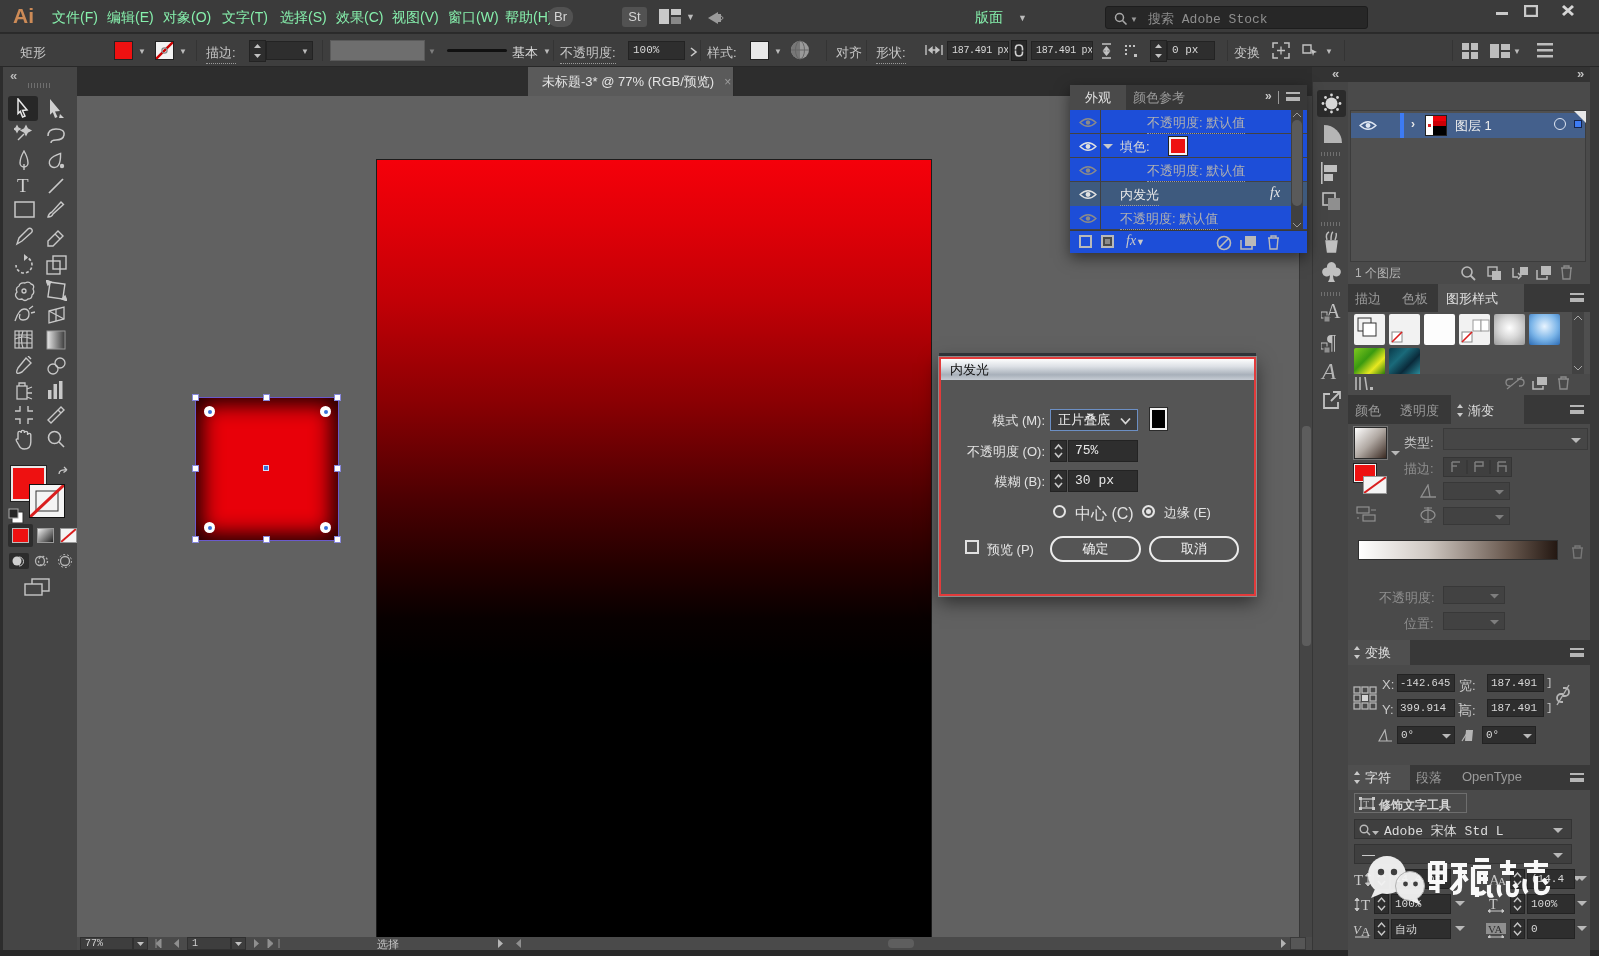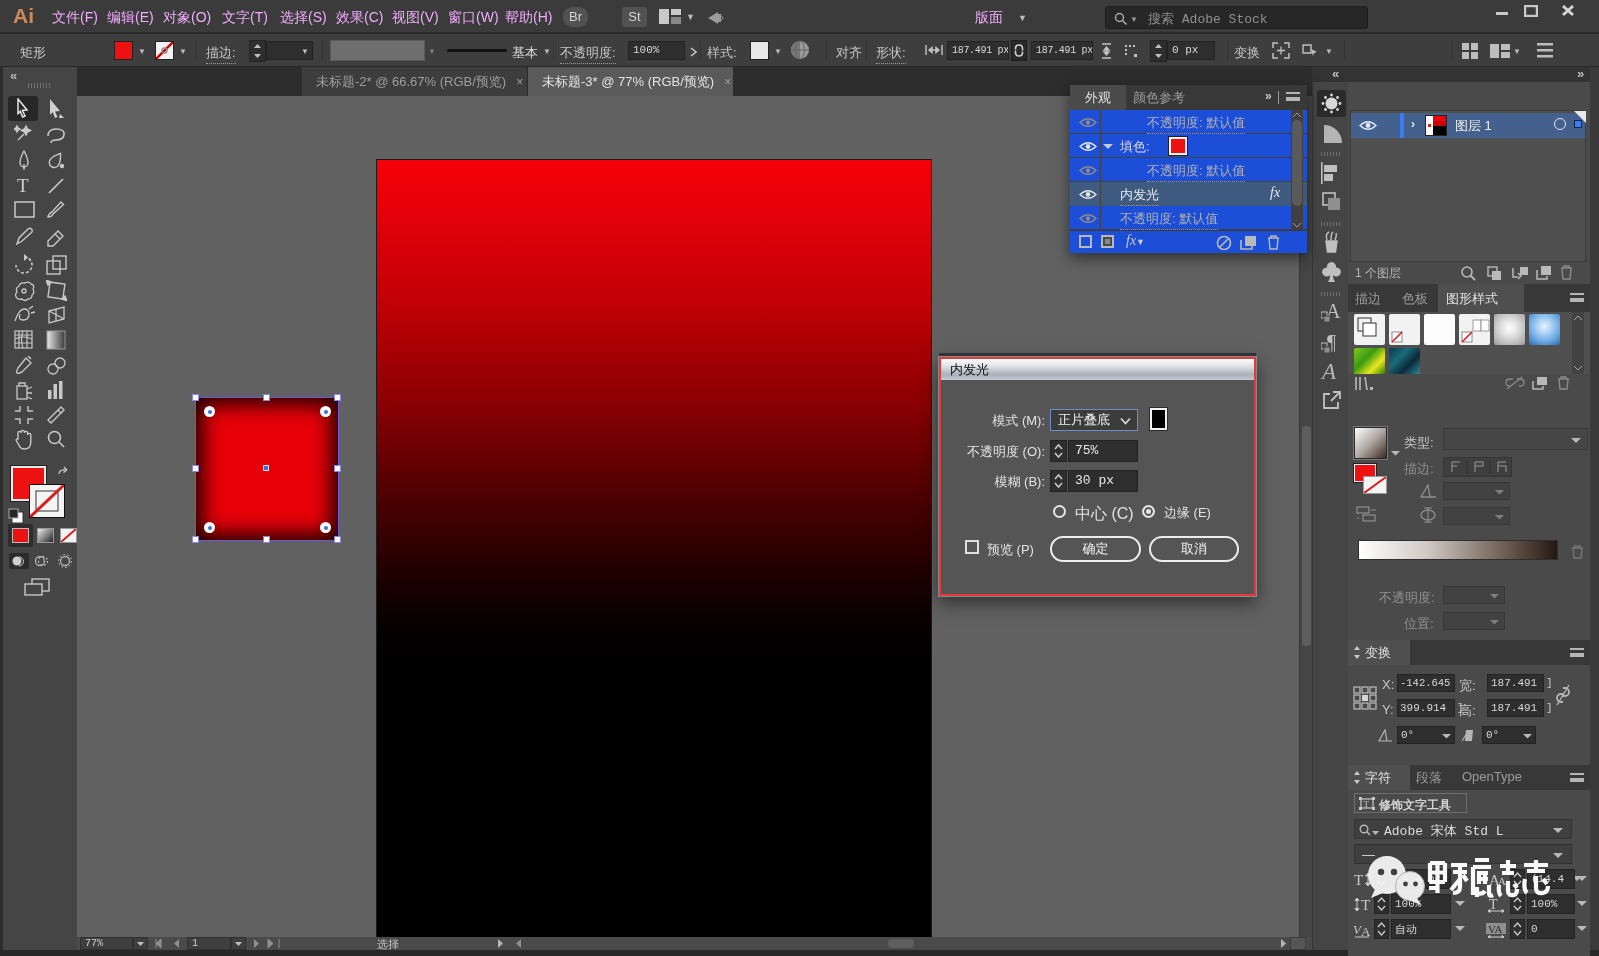--- a/index.html
+++ b/index.html
@@ -10,21 +10,21 @@
   .dot-u { border-bottom:1px dotted #9a9a9a; padding-bottom:1px; }
   .inp { background:#2e2e2e; border:1px solid #232323; color:#d8d8d8; white-space:nowrap; overflow:hidden;
          font-family:"Liberation Mono",monospace; font-size:11px; line-height:16px; }
   svg { display:block; }
 
   
   #menubar { position:absolute; left:0; top:0; width:1599px; height:33px;
     background:#3b3b3b; border-bottom:1px solid #2a2a2a; }
   #menubar .ai { position:absolute; left:13px; top:4px; font-size:21px; font-weight:bold;
     color:#cd8b57; }
-  .mitem { position:absolute; top:9px; font-size:14px; color:#f0abfc; }
+  .mitem { position:absolute; top:9px; font-size:14px; color:#86efac; }
 
   
   #ctrlbar { position:absolute; left:0; top:34px; width:1599px; height:33px;
     background:#3e3e3e; border-bottom:1px solid #282828; }
   .clabel { position:absolute; top:10px; font-size:13px; color:#c6c6c6; }
   .cinput { position:absolute; top:7px; height:19px; background:#2e2e2e;
     border:1px solid #232323; color:#d8d8d8; font-family:"Liberation Mono",monospace; white-space:nowrap; overflow:hidden;
     font-size:11px; line-height:17px; padding:0 4px; }
 
   
@@ -96,21 +96,21 @@
     <span class="ai">Ai</span>
     <span class="mitem" style="left:52px;">文件(F)</span>
     <span class="mitem" style="left:107px;">编辑(E)</span>
     <span class="mitem" style="left:163px;">对象(O)</span>
     <span class="mitem" style="left:222px;">文字(T)</span>
     <span class="mitem" style="left:280px;">选择(S)</span>
     <span class="mitem" style="left:336px;">效果(C)</span>
     <span class="mitem" style="left:392px;">视图(V)</span>
     <span class="mitem" style="left:448px;">窗口(W)</span>
     <span class="mitem" style="left:505px;">帮助(H)</span>
-    <span class="abs" style="left:563px;top:7px;width:25px;height:20px;background:#525252;border-radius:9px;color:#d5d5d5;font-size:13px;text-align:center;line-height:20px;">Br</span>
+    <span class="abs" style="left:548px;top:7px;width:25px;height:20px;background:#525252;border-radius:9px;color:#d5d5d5;font-size:13px;text-align:center;line-height:20px;">Br</span>
     <span class="abs" style="left:622px;top:7px;width:25px;height:20px;background:#525252;border-radius:3px;color:#d5d5d5;font-size:13px;text-align:center;line-height:20px;">St</span>
     <span class="abs" style="left:659px;top:9px;width:22px;height:15px;">
       <svg width="22" height="15">
           <rect x="0" y="0" width="10" height="15" fill="#c9c9c9"></rect>
           <rect x="12" y="0" width="10" height="6" fill="#c9c9c9"></rect>
           <rect x="12" y="8" width="10" height="7" fill="#888"></rect>
         </svg>
     </span>
     <span class="abs" style="left:686px;top:12px;color:#bbb;font-size:9px;">▼</span>
     <span class="abs" style="left:706px;top:8px;">
@@ -278,21 +278,20 @@
           <g fill="#bdbdbd">
             <rect x="0" y="0" width="16" height="2.5"></rect>
             <rect x="0" y="6" width="16" height="2.5"></rect>
             <rect x="0" y="12" width="16" height="2.5"></rect>
           </g>
         </svg>
       </span>
   </div>
 
   <div id="tabband">
-    <div class="dtab" style="left:225px;width:226px;">未标题-2* @ 66.67% (RGB/预览)<span class="x" style="margin-left:10px;">×</span></div>
     <div class="dtab active" style="left:451px;width:206px;">未标题-3* @ 77% (RGB/预览)<span class="x" style="margin-left:10px;">×</span></div>
   </div>
 
   <div id="toolbar">
     <div class="edge"></div>
     <div class="abs" style="left:10px;top:1px;color:#b8b8b8;font-size:13px;font-weight:bold;">«</div>
     <div class="abs" style="left:28px;top:16px;width:22px;height:5px;background:repeating-linear-gradient(90deg,#6f6f6f 0 1px,transparent 1px 3px);"></div>
     <div id="toolicons">
       <div class="abs" style="left:8px;top:29px;width:30px;height:25px;background:#272727;border-radius:3px;"></div>
       <svg class="abs" style="left:15px;top:31px;" width="15" height="20">
@@ -728,20 +727,30 @@
         </svg>
       <svg class="abs" style="left:183px;top:2px;" width="17" height="15">
           <rect x="6" y="1" width="10" height="8" fill="#b9b9b9"></rect>
           <path d="M2 5 v8 h10 v-3" fill="none" stroke="#b9b9b9" stroke-width="1.5"></path>
         </svg>
       <svg class="abs" style="left:208px;top:1px;" width="15" height="15">
           <path d="M2 4 h11 M5 4 V2 h5 v2 M3 4 l1 10 h7 l1 -10" fill="none" stroke="#8a8a8a" stroke-width="1.4"></path>
         </svg>
     </div>
 
+    <div class="abs" style="left:0;top:313px;width:242px;height:29px;background:#383838;">
+      <div class="abs" style="left:103px;top:0;width:73px;height:29px;background:#4a4a4a;"></div>
+      <span class="ptab" style="left:7px;top:7px;">颜色</span>
+      <span class="ptab" style="left:52px;top:7px;">透明度</span>
+      <svg class="abs" style="left:108px;top:9px;" width="8" height="13">
+          <path d="M4 0 L7 4 H1z M4 13 L7 9 H1z" fill="#c9c9c9"></path>
+        </svg>
+      <span class="ptab active" style="left:120px;top:7px;">渐变</span>
+      <div class="menuicon" style="left:222px;top:10px;"></div>
+    </div>
     <div class="abs" style="left:0;top:342px;width:242px;height:216px;background:#4a4a4a;">
       <span class="abs" style="left:6px;top:3px;width:33px;height:32px;background:linear-gradient(135deg,#ffffff 0%,#b0a8a2 50%,#3a2a22 100%);border:1px solid #2a2a2a;outline:1px solid #777;"></span>
       <svg class="abs" style="left:43px;top:26px;" width="9" height="6">
           <path d="M0 1 l4.5 4.5 L9 1z" fill="#b9b9b9"></path>
         </svg>
       <span class="abs" style="left:56px;top:10px;color:#c6c6c6;font-size:13px;">类型:</span>
       <span class="abs" style="left:95px;top:4px;width:145px;height:22px;background:#464646;border:1px solid #3a3a3a;">
           <svg class="abs" style="right:6px;top:8px;" width="10" height="7">
             <path d="M0 1 l5 5 l5 -5z" fill="#b9b9b9"></path>
           </svg>

